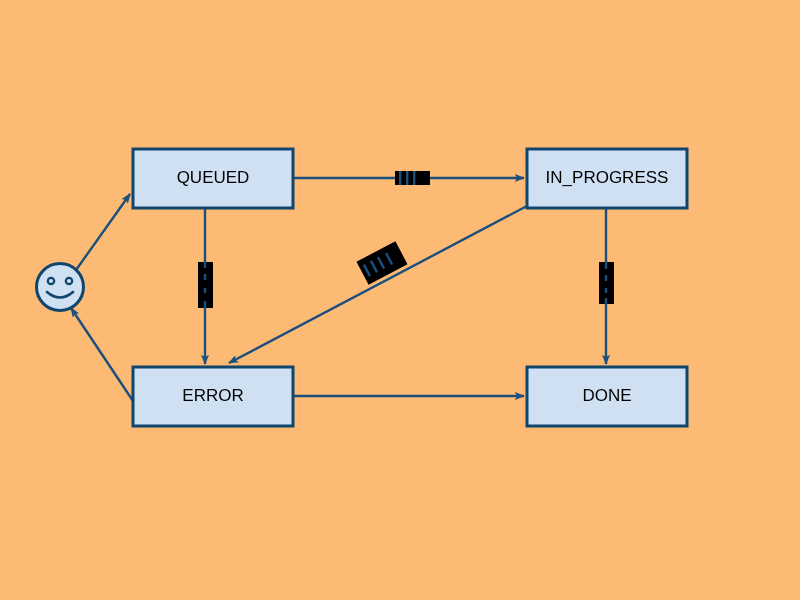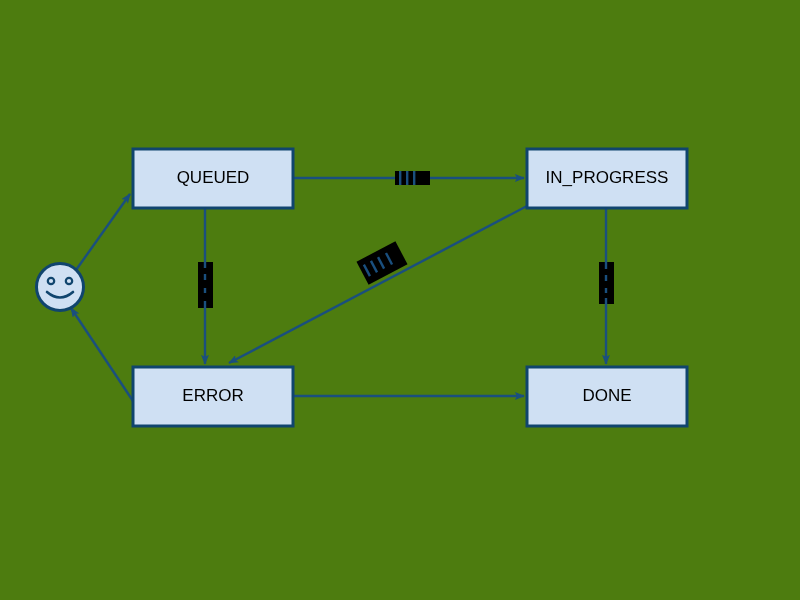--- a/index.html
+++ b/index.html
@@ -11,21 +11,21 @@
   body {
     width: 800px;
     height: 600px;
     overflow: hidden;
     font-family: "Liberation Sans", sans-serif;
   }
   #diagram-root {
     position: relative;
     width: 800px;
     height: 600px;
-    background: #4d7c0f;
+    background: #fdba74;
   }
   #diagram-svg {
     position: absolute;
     top: 0;
     left: 0;
     width: 800px;
     height: 600px;
     display: block;
   }
   .node-label {

